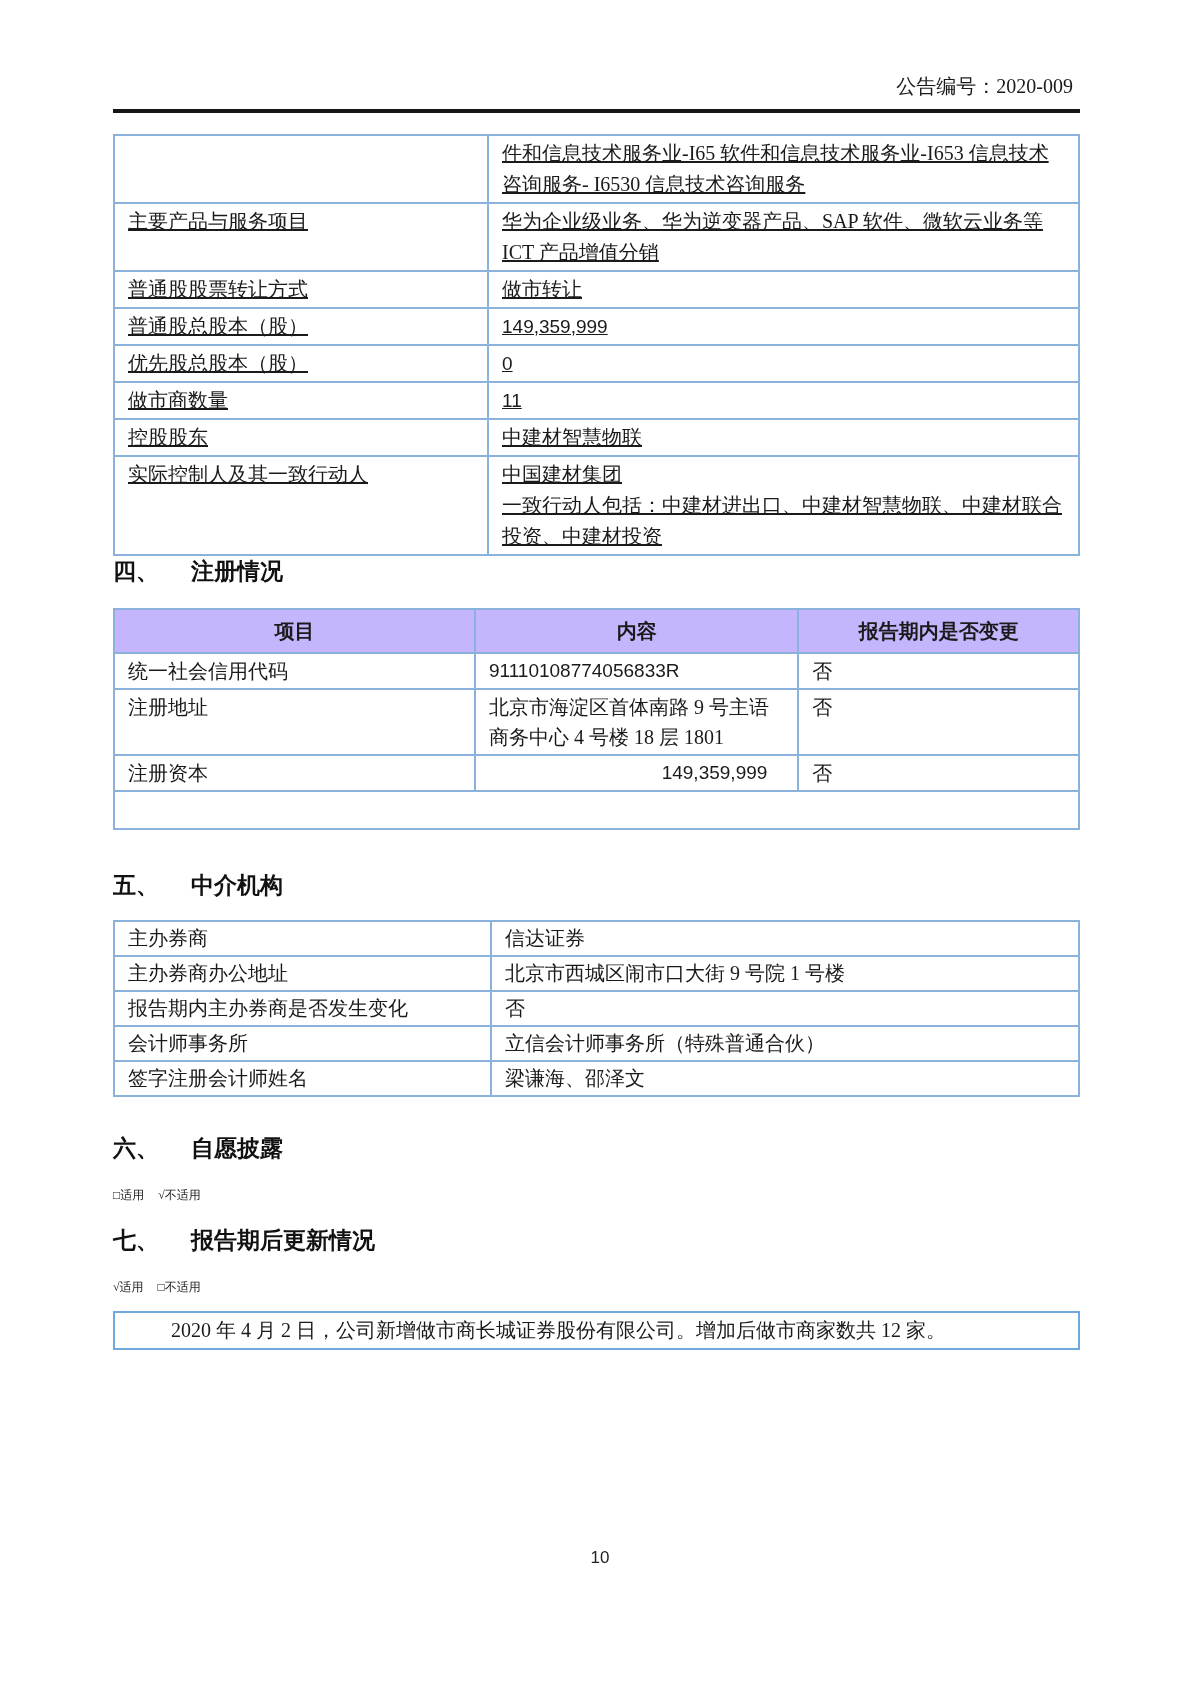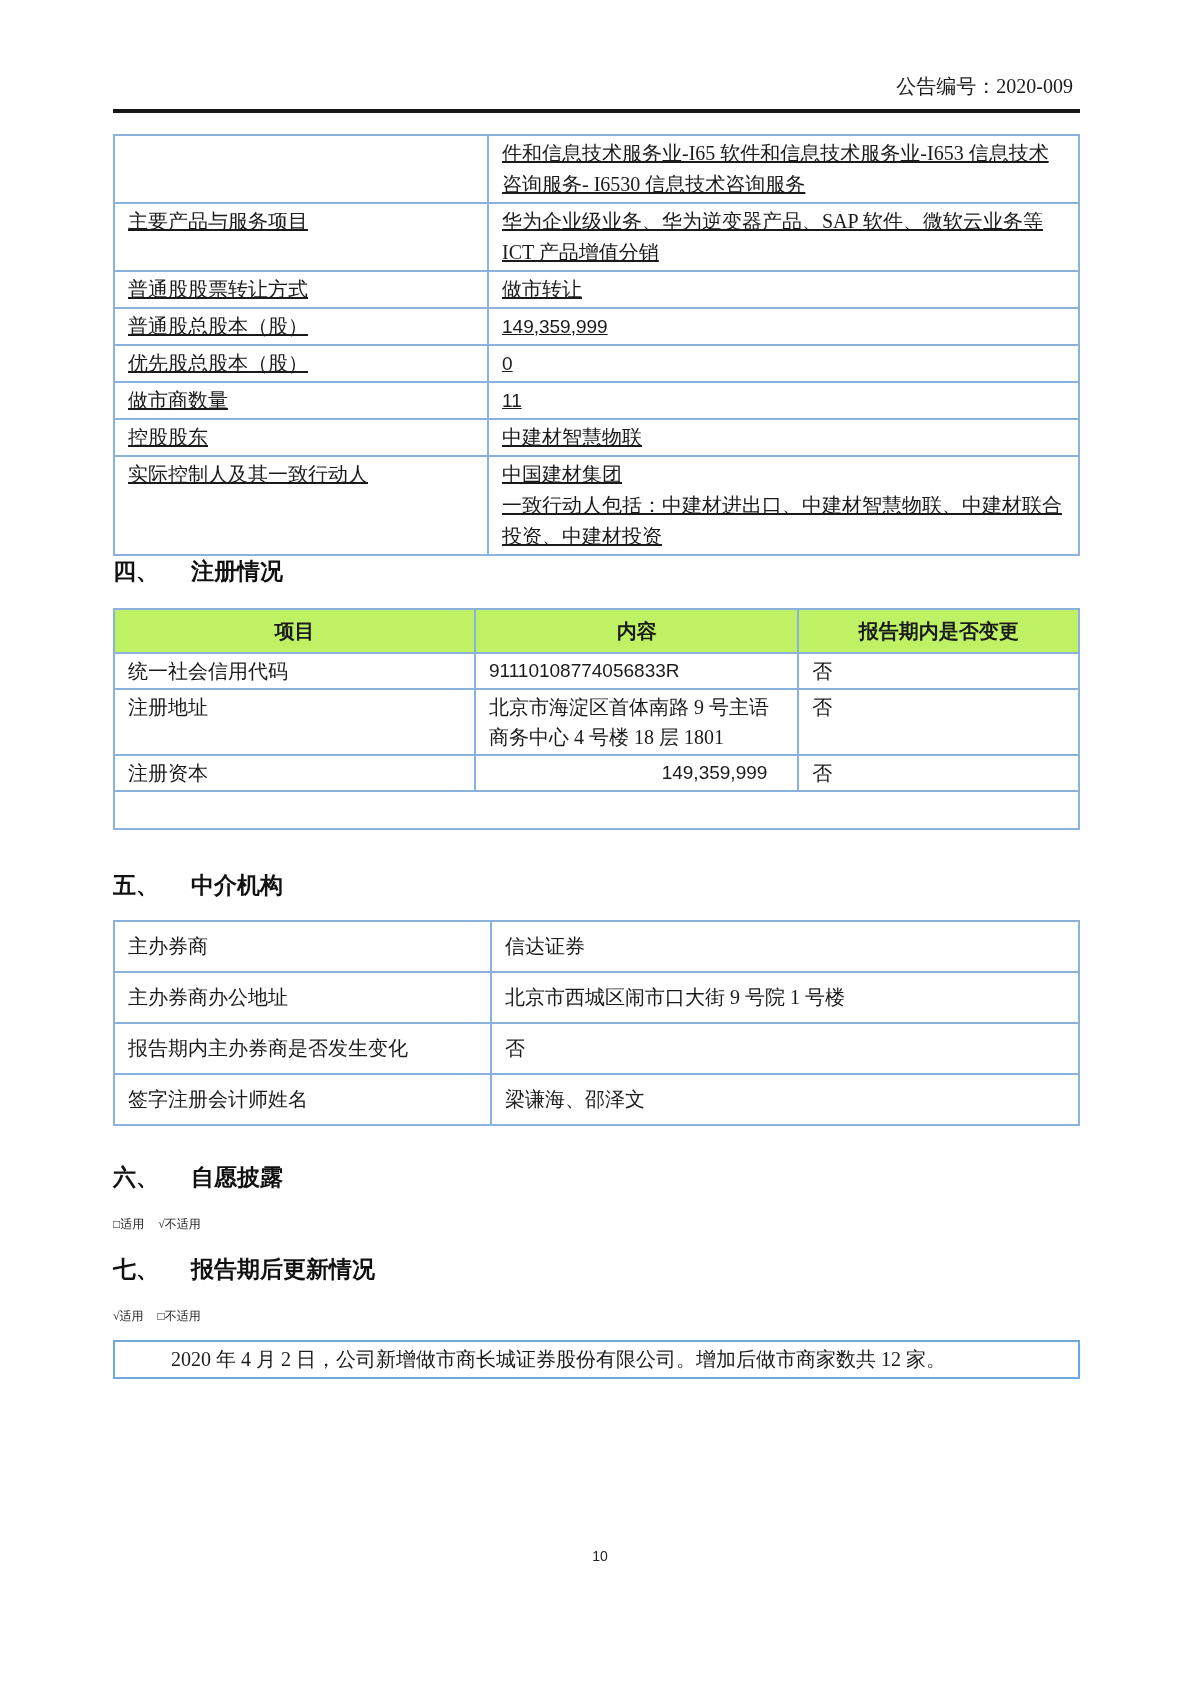--- a/index.html
+++ b/index.html
@@ -22,31 +22,31 @@
   table{border-collapse:collapse;width:967px;table-layout:fixed;}
   td,th{
     border:2px solid #8ab2dc;
     font-size:20px;vertical-align:top;word-break:break-word;
   }
   .t1{margin-top:21px;text-decoration:underline;}
   .t1 td{line-height:31px;padding:2px 13px;}
   .t1 .c-label{width:346px;}
 
   .t2 th{
-    background:#bef264;font-weight:bold;text-align:center;
+    background:#c4b5fd;font-weight:bold;text-align:center;
     line-height:36px;padding:3px 6px;font-size:20px;
   }
   .t2 td{line-height:30px;padding:2px 13px;}
   .t2 .c1{width:332px;}
   .t2 .c2{width:296px;}
   .t2 .c3{width:255px;margin-left:38px;}
   .t2 .cell-capital{text-align:right;padding-right:30px;}
   .t2 .empty-row td{height:32px;}
 
-  .t3 td{line-height:29px;padding:10px 13px;}
+  .t3 td{line-height:29px;padding:2px 13px;}
   .t3 .c-label{width:349px;}
 
   .num{font-family:"Liberation Sans","DejaVu Sans",sans-serif;font-size:19px;}
 
   
   .sec-heading{
     font-family:"Liberation Sans","DejaVu Sans",sans-serif;
     font-weight:bold;font-size:23px;line-height:30px;color:#111;
   }
   .sec-heading .sec-num{display:inline-block;width:78px;}
@@ -65,21 +65,21 @@
   .note-box{
     margin-top:10px;border:2px solid #6fa8dc;width:963px;
     font-size:20px;line-height:31px;padding:2px 0;
     text-indent:56px;
   }
 
   
   .page-number{
     position:absolute;left:0;right:0;top:1548px;text-align:center;
     font-family:"Liberation Sans","DejaVu Sans",sans-serif;
-    font-size:14px;color:#222;
+    font-size:17px;color:#222;
   }
 </style>
 </head>
 <body>
 
 <div class="page">
   <div class="content">
 
     <div class="notice-no">公告编号：2020-009</div>
     <div class="header-rule"></div>
@@ -168,20 +168,24 @@
         </tr>
         <tr>
           <td class="c-label">主办券商办公地址</td>
           <td>北京市西城区闹市口大街 9 号院 1 号楼</td>
         </tr>
         <tr>
           <td class="c-label">报告期内主办券商是否发生变化</td>
           <td>否</td>
         </tr>
         <tr>
+          <td class="c-label">会计师事务所</td>
+          <td>立信会计师事务所（特殊普通合伙）</td>
+        </tr>
+        <tr>
           <td class="c-label">签字注册会计师姓名</td>
           <td>梁谦海、邵泽文</td>
         </tr>
       </tbody>
     </table>
 
     <div class="sec-heading h-s6">
       <span class="sec-num">六、</span><span>自愿披露</span>
     </div>
     <div class="apply-line">

